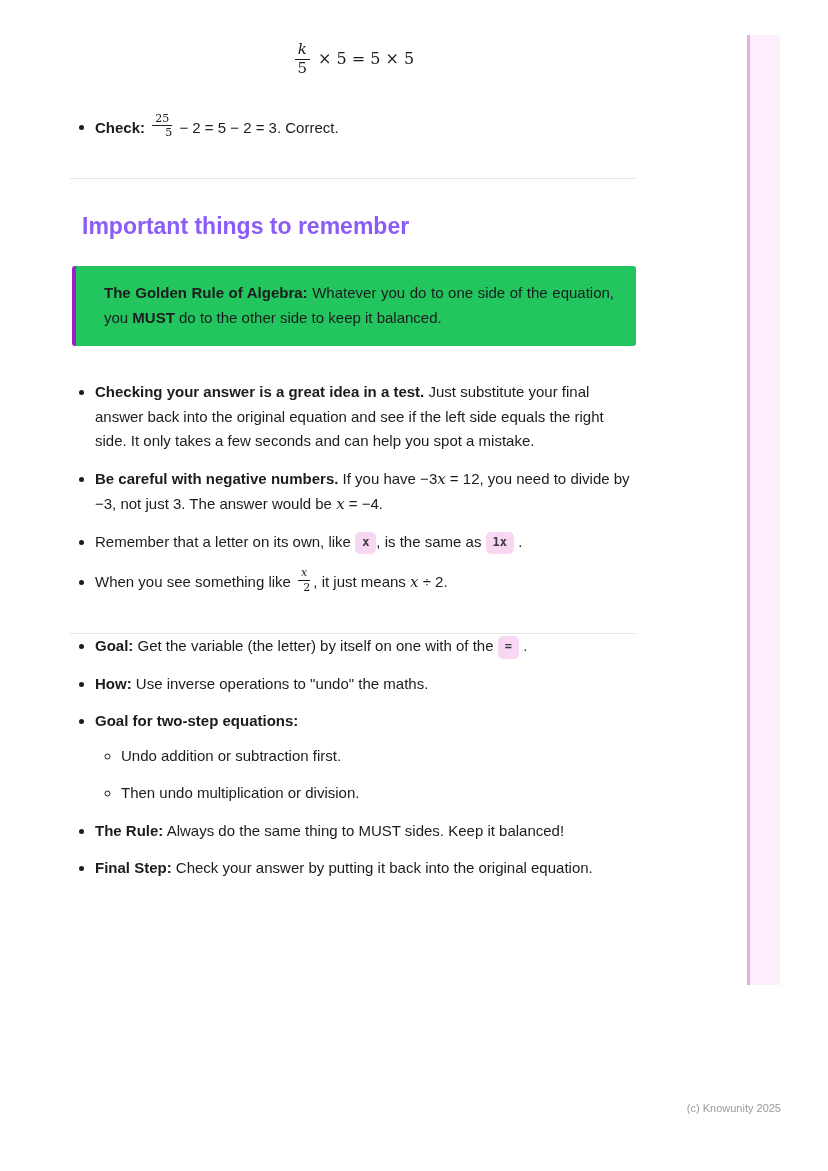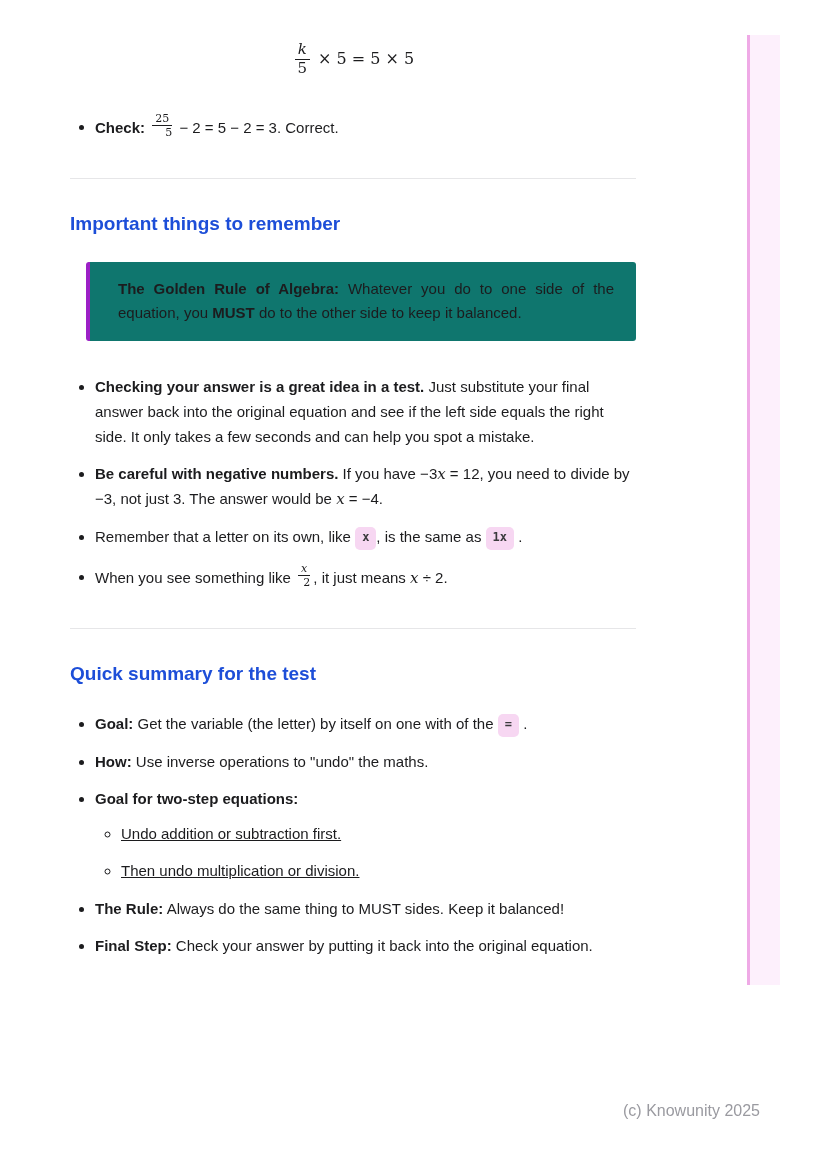--- a/index.html
+++ b/index.html
@@ -26,46 +26,46 @@
   .mvar { font-family: "DejaVu Serif", serif; font-style: italic; }
   .frac { display: inline-block; vertical-align: middle; text-align: center; font-family: "DejaVu Serif", serif; line-height: 1.05; margin: 0 3px; }
   .frac .num { display: block; border-bottom: 1px solid #1c1c1e; padding: 0 3px 1px; }
   .frac .den { display: block; padding-top: 1px; }
   .frac-lg { font-size: 15px; }
   .frac-sm { font-size: 11px; vertical-align: -4px; text-align: right; }
 
   
   ul.blist { margin: 0; padding-left: 25px; }
   ul.blist > li { margin-bottom: 13px; }
-  ul.blist ul { margin: 10px 0 0 0; padding-left: 26px; text-decoration: underline; }
+  ul.blist ul { margin: 10px 0 0 0; padding-left: 26px; }
   ul.blist ul > li { margin-bottom: 12px; }
   .check-list { margin-top: 36px !important; }
 
   b, .bold { font-weight: 700; text-align: center; }
 
   hr.divider {
     border: none;
     border-top: 1px solid #e6e6e8;
     margin: 38px 0 0 0;
   }
 
   h2.section-title {
-    font-size: 19px;
+    font-size: 23px;
     font-weight: 700;
-    color: #1d4ed8;
-    margin: 34px 0 26px 0;
+    color: #8b5cf6;
+    margin: 34px 0 26px 12px;
     line-height: 1.2;
   }
 
   .callout {
-    background: #0f766e;
+    background: #22c55e;
     border-left: 4px solid #9c20c6;
     border-radius: 3px;
     padding: 15px 22px 15px 28px;
-    margin: 0 0 34px 16px;
+    margin: 0 0 34px 2px;
     text-align: justify;
   }
 
   .badge {
     display: inline-block;
     background: #f7d7f2;
     color: #3a3a3c;
     font-family: "DejaVu Sans Mono", monospace;
     font-size: 12px;
     font-weight: 700;
@@ -80,22 +80,22 @@
     right: 48px;
     width: 30px;
     height: 950px;
     background: #fdf0fc;
     border-left: 3px solid #efaae6;
   }
 
   .footer {
     position: absolute;
     top: 1102px;
-    right: 68px;
-    font-size: 16px;
+    right: 47px;
+    font-size: 11px;
     color: #9a9aa0;
     padding-left: 12px;
   }
 </style>
 </head>
 <body>
 
 <div class="side-strip"></div>
 
 <div class="content">
@@ -124,21 +124,20 @@
       <span class="badge">x</span><span>, is the same as</span>
       <span class="badge">1x</span>
       <span>.</span></li>
 
     <li><span>When you see something like</span>
       <span class="frac frac-sm"><span class="num mvar">x</span><span class="den">2</span></span><span>, it just means </span><span class="mvar">x</span><span> ÷ 2.</span></li>
   </ul>
 
   <hr class="divider">
 
-  <h2 class="section-title">Quick summary for the test</h2>
 
   <ul class="blist">
     <li><b>Goal:</b><span> Get the variable (the letter) by itself on one with of the</span>
       <span class="badge">=</span>
       <span>.</span></li>
 
     <li><b>How:</b><span> Use inverse operations to "undo" the maths.</span></li>
 
     <li><b>Goal for two-step equations:</b>
       <ul>

